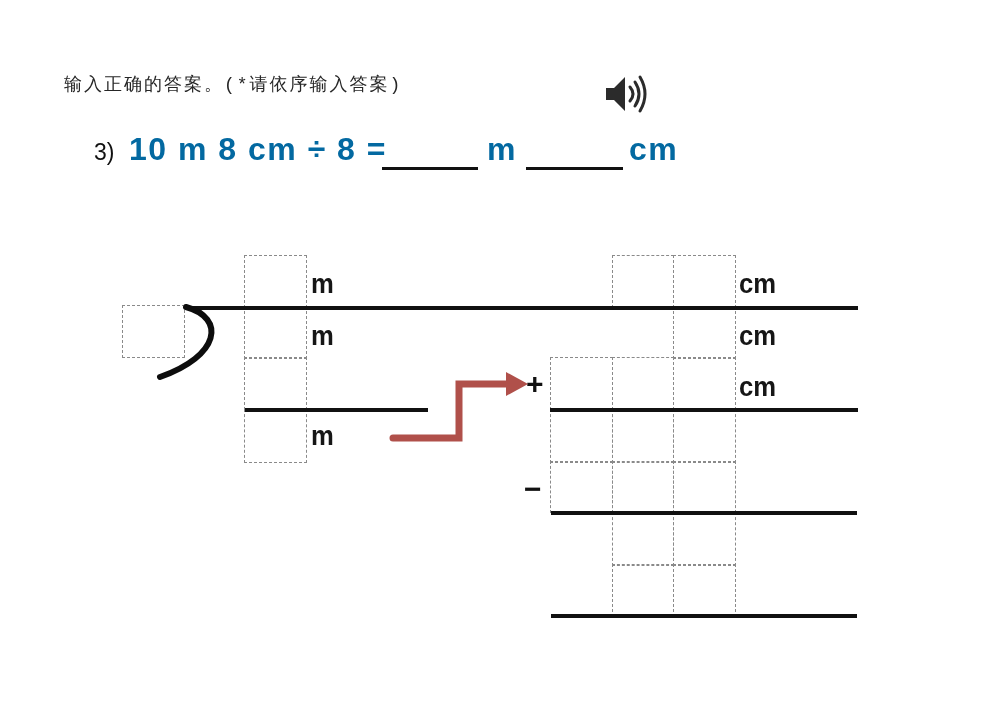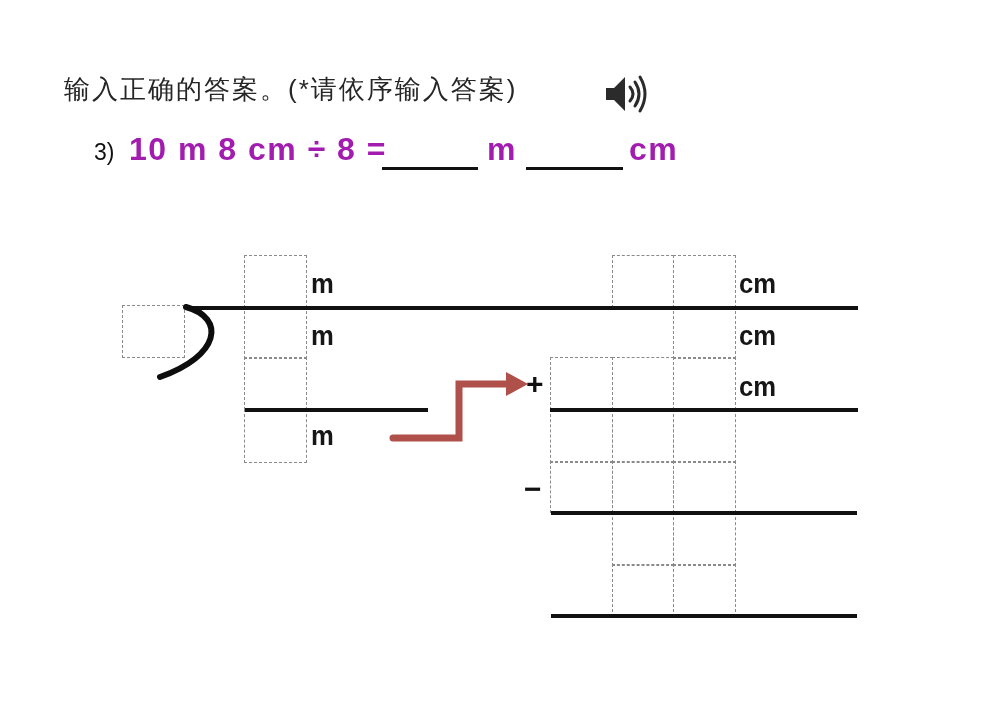--- a/index.html
+++ b/index.html
@@ -1,24 +1,24 @@
 <!DOCTYPE html>
 <html><head>
 <meta charset="utf-8">
 <style>
   html,body{margin:0;padding:0;background:#fff;}
   #page{position:relative;width:1000px;height:707px;background:#ffffff;overflow:hidden;
         font-family:"Liberation Sans",sans-serif;color:#1c1c1c;}
-  .instruction{position:absolute;left:64px;top:72px;font-family:Liberation Sans, sans-serif;
-        font-size:26px;letter-spacing:2px;color:#262626;}
+  .instruction{position:absolute;left:64px;top:72px;font-family:Liberation Mono, monospace;
+        font-size:18px;letter-spacing:2px;color:#262626;}
   .audio-btn{position:absolute;left:602px;top:72px;width:48px;height:44px;cursor:pointer;
         background:none;border:none;padding:0;}
   
   .eq-num{position:absolute;left:94px;top:139px;font-size:23px;color:#111;}
-  .eq-text{position:absolute;top:131px;font-size:32px;font-weight:bold;letter-spacing:1.5px;color:#a21caf;}
+  .eq-text{position:absolute;top:131px;font-size:32px;font-weight:bold;letter-spacing:1.5px;color:#0369a1;}
   .eq-expr{left:129px;}
   .eq-m{left:487px;}
   .eq-cm{left:629px;}
   .blank{position:absolute;top:167px;height:3px;background:#111;}
   .blank1{left:382px;width:96px;}
   .blank2{left:526px;width:97px;}
   
   .cell{position:absolute;border:1.5px dashed #8a8a8a;box-sizing:border-box;background:transparent;}
   .hline{position:absolute;height:4px;background:#111;z-index:5;}
   .lbl{position:absolute;font-size:27px;font-weight:bold;color:#161616;line-height:1;z-index:6;

